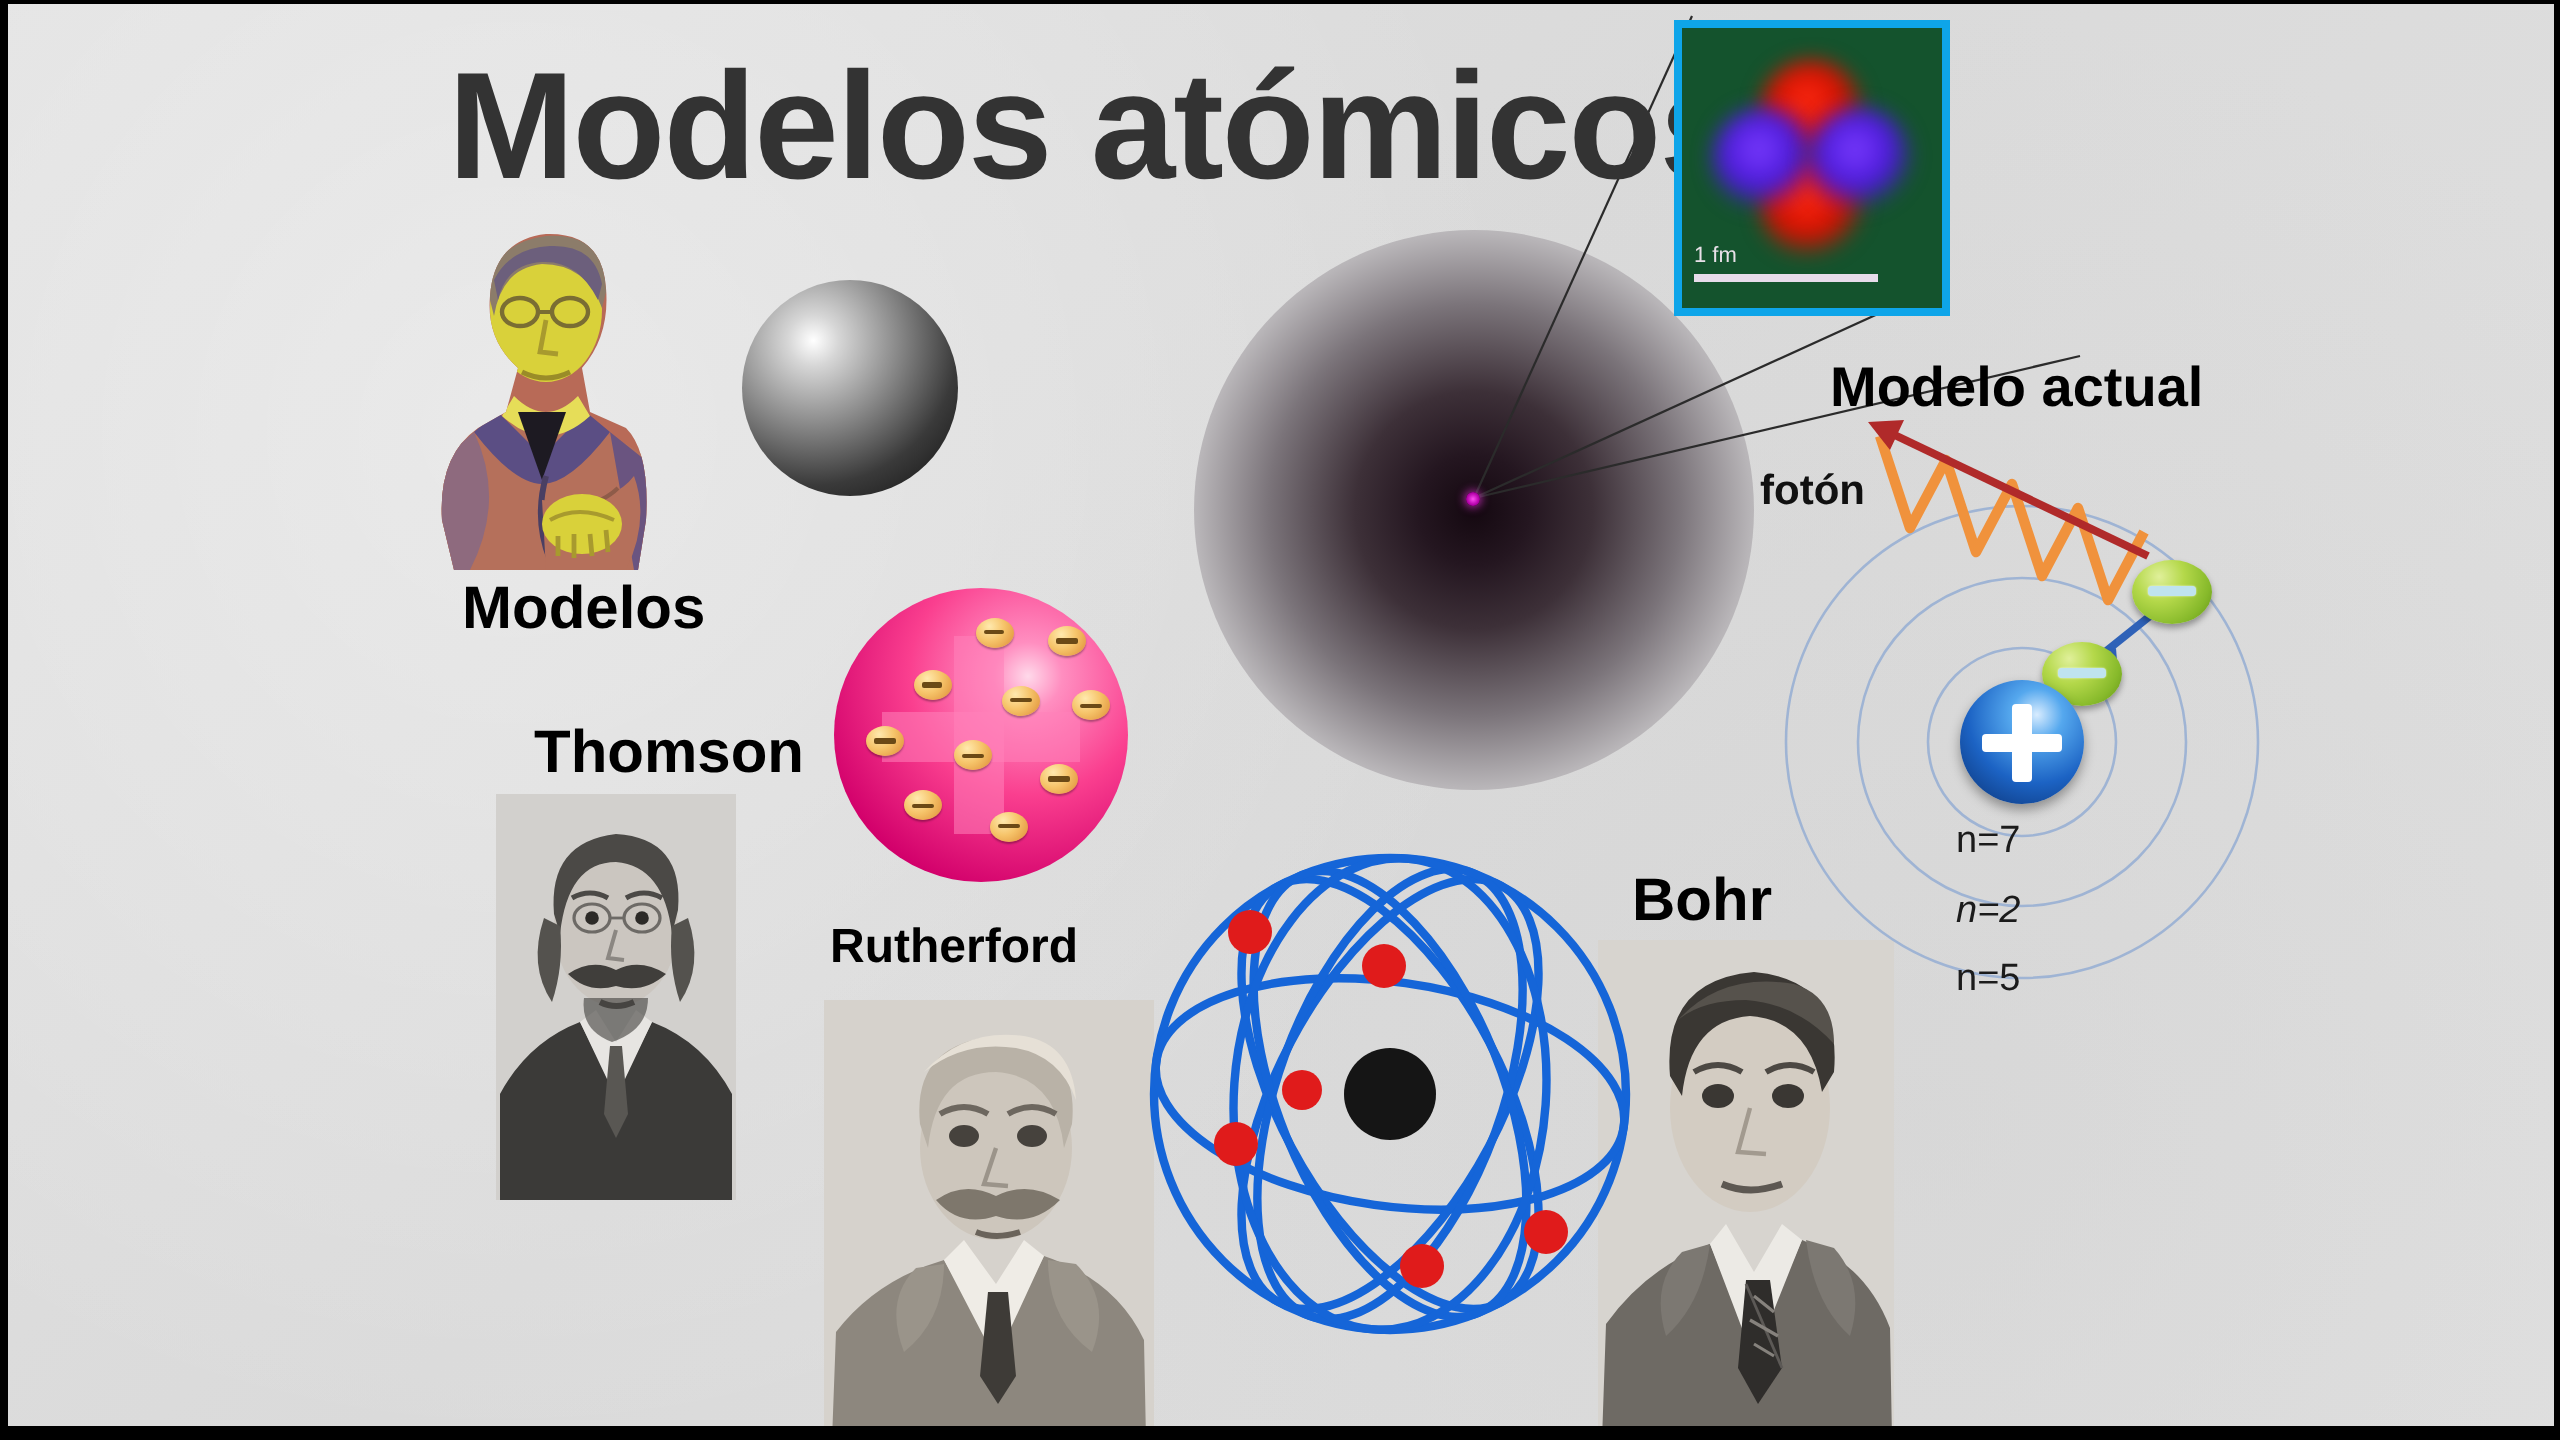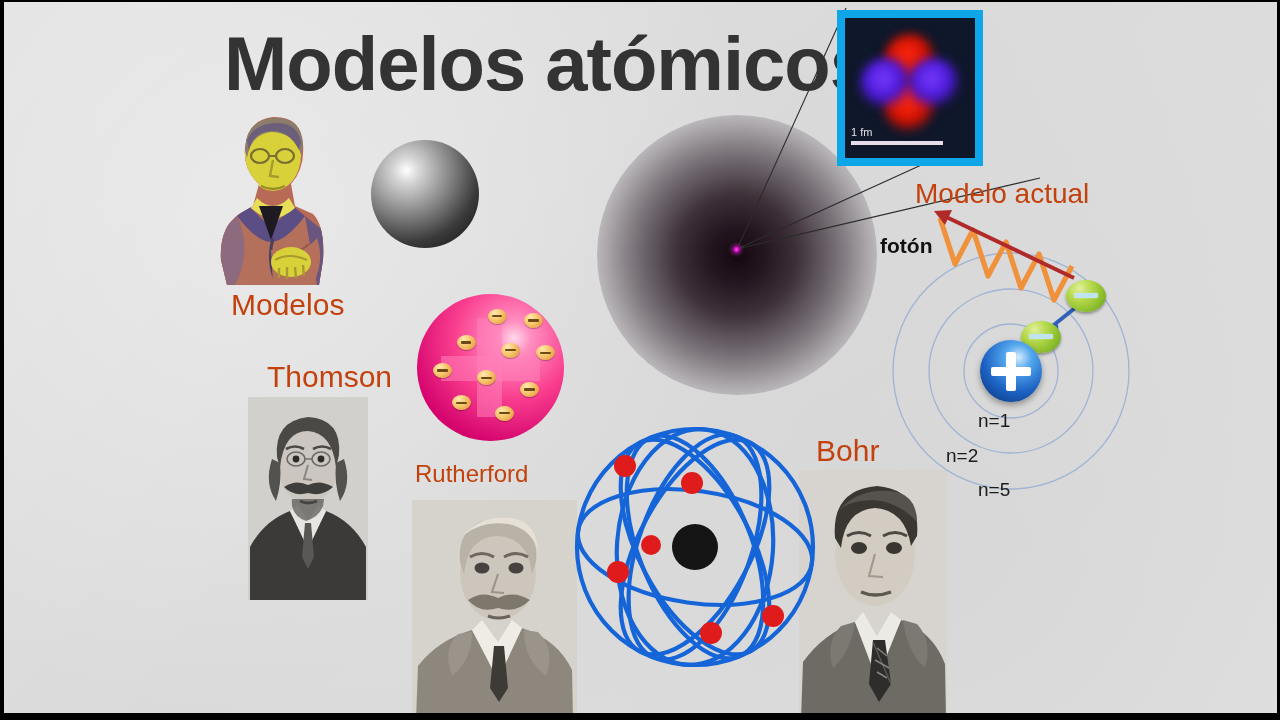--- a/index.html
+++ b/index.html
@@ -23,32 +23,32 @@
       linear-gradient(135deg,#e2e2e2 0%,#dadada 45%,#e1e1e1 100%);
     z-index:0;}
 
   .ttl{
     position:absolute;left:224px;top:20px;
     font-size:76px;font-weight:bold;color:#333333;
     letter-spacing:-1px;z-index:10;white-space:nowrap;
   }
 
   .namelbl{
-    position:absolute;font-weight:normal;color:#c2410c;white-space:nowrap;z-index:12;
+    position:absolute;font-weight:bold;color:#000000;white-space:nowrap;z-index:12;
   }
   #lbl-dalton{left:231px;top:288px;font-size:30px;}
   #lbl-thomson{left:251px;top:360px;font-size:30px;margin-left:16px;}
   #lbl-rutherford{left:415px;top:460px;font-size:24px;}
   #lbl-bohr{left:816px;top:434px;font-size:30px;}
   #lbl-modelo-actual{left:915px;top:178px;font-size:28px;}
   #lbl-foton{left:880px;top:234px;font-size:21px;font-weight:bold;color:#111;}
 
   .nlbl{position:absolute;font-size:19px;color:#1b1b1b;z-index:12;white-space:nowrap;}
   #n1{left:978px;top:410px;}
-  #n2{left:946px;top:445px;}
+  #n2{left:978px;top:445px;font-style:italic;}
   #n3{left:978px;top:479px;}
 
   
   #dalton-sphere{
     position:absolute;left:371px;top:140px;width:108px;height:108px;border-radius:50%;
     background:radial-gradient(circle at 33% 28%, #ffffff 0%, #d6d6d6 12%, #8e8e8e 38%, #3a3a3a 68%, #0d0d0d 100%);
     z-index:11;
   }
 
   
@@ -77,21 +77,21 @@
   #cloud-nucleus{
     position:absolute;left:733px;top:246px;width:7px;height:7px;border-radius:50%;
     background:radial-gradient(circle,#ff4df2 0%,#b300a8 60%,#5a0055 100%);
     box-shadow:0 0 4px 1px rgba(255,60,240,.6);z-index:9;
   }
   #zoom-lines{position:absolute;left:0;top:0;width:1280px;height:720px;z-index:8;pointer-events:none;}
 
   
   #inset{
     position:absolute;left:837px;top:10px;width:130px;height:140px;
-    border:8px solid #0ea5e9;background:#0f172a;z-index:20;overflow:hidden;
+    border:4px solid #0ea5e9;background:#14532d;z-index:20;overflow:hidden;
   }
   .nuc{position:absolute;width:52px;height:52px;border-radius:50%;filter:blur(5px);}
   .nuc.red{background:radial-gradient(circle at 45% 40%,#ff2a12 0%,#d01000 45%,rgba(120,0,0,0) 72%);}
   .nuc.blue{background:radial-gradient(circle at 45% 40%,#7a3cff 0%,#4a18d8 45%,rgba(30,0,110,0) 72%);}
   #nuc-top{left:39px;top:16px;}
   #nuc-bottom{left:39px;top:64px;}
   #nuc-left{left:15px;top:40px;}
   #nuc-right{left:63px;top:40px;}
   #inset-scale-label{position:absolute;left:6px;bottom:20px;color:#e8e0e8;font-size:11px;}
   #inset-scale-bar{position:absolute;left:6px;bottom:13px;width:92px;height:4px;background:#e7dcea;}
@@ -336,21 +336,21 @@
       </div>
     <div class="eneg" style="left:141px;top:121px;">
         <i></i>
       </div>
     <div id="nucleus-plus">
       <span class="ph"></span>
       <span class="pv"></span>
     </div>
   </div>
 
-  <div class="nlbl" id="n1">n=1</div>
+  <div class="nlbl" id="n1">n=7</div>
   <div class="nlbl" id="n2">n=2</div>
   <div class="nlbl" id="n3">n=5</div>
 
   <div class="bar bar-top"></div>
   <div class="bar bar-left"></div>
   <div class="bar bar-right"></div>
   <div class="bar bar-bottom"></div>
 
 </div>
 

